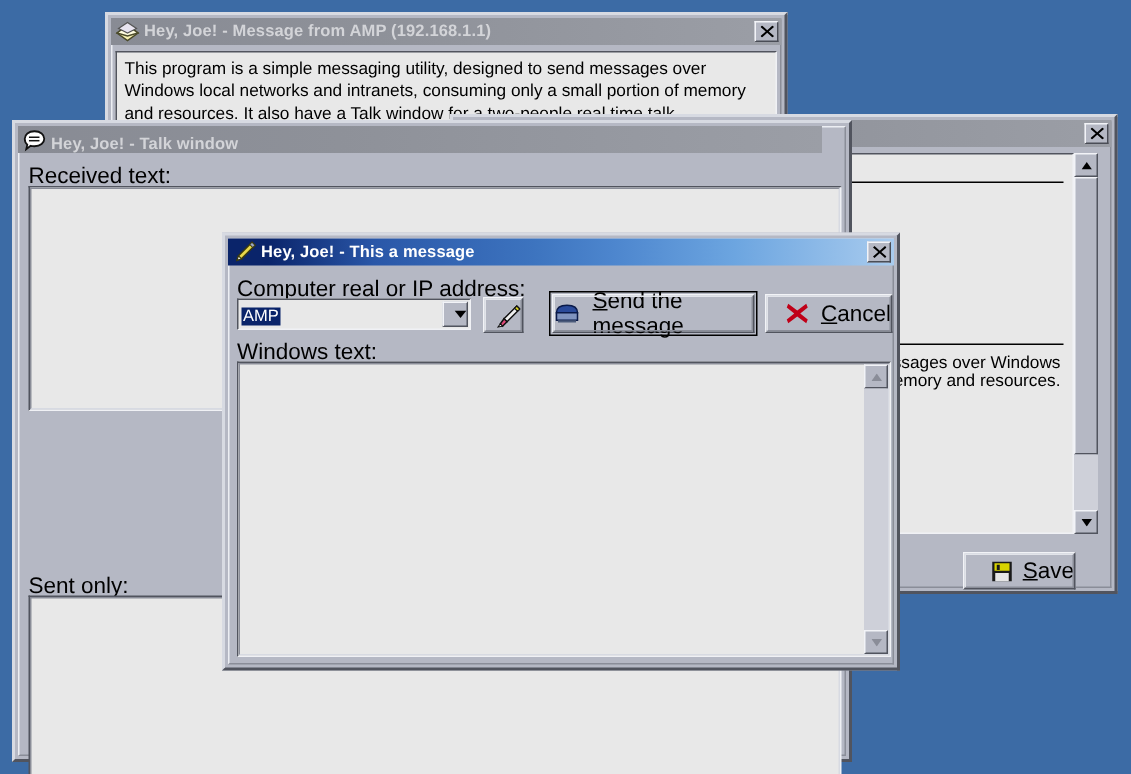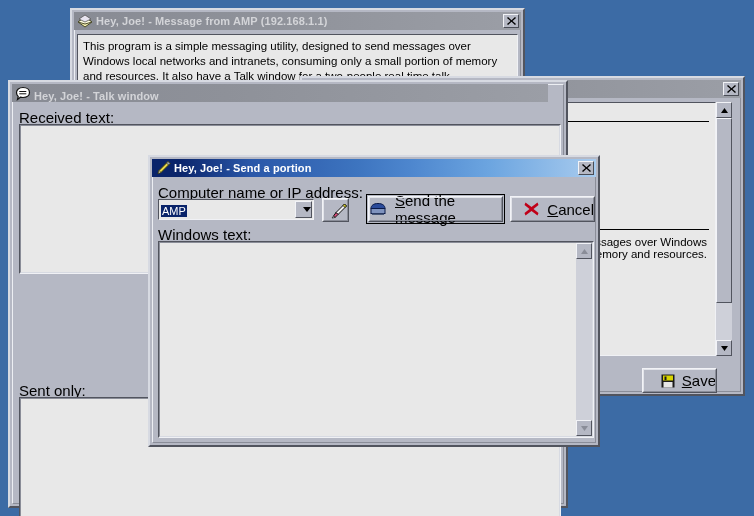--- a/index.html
+++ b/index.html
@@ -292,29 +292,29 @@
   <div class="window" style="left:148px; top:155px; width:452px; height:292px;">
     <div class="window-inner-edge"></div>
     <div class="titlebar active" style="margin:2px 2px 0 2px;">
       <span class="title-icon">
         <svg width="16" height="16" viewBox="0 0 16 16">
           <polygon points="13,1.5 15,3.5 6,12.5 3,13.5 4,10.5" fill="#e8d84a" stroke="#3a3a10" stroke-width="1"></polygon>
           <polygon points="3,13.5 4,10.5 6,12.5" fill="#ffffff" stroke="#3a3a10" stroke-width="0.8"></polygon>
           <polygon points="11.5,3 13.5,5 15,3.5 13,1.5" fill="#9aa6c8" stroke="#3a3a10" stroke-width="0.7"></polygon>
         </svg>
       </span>
-      <span class="title-text">Hey, Joe!  -  Send a portion</span>
+      <span class="title-text">Hey, Joe!  -  This a message</span>
       <span class="close-btn">
         <svg width="9" height="8" viewBox="0 0 9 8">
             <path d="M1 0 L4.5 3.2 L8 0 L9 1 L5.5 4 L9 7 L8 8 L4.5 4.8 L1 8 L0 7 L3.5 4 L0 1 Z" fill="#000"></path>
           </svg>
       </span>
     </div>
 
-    <div class="lbl" style="position:absolute; left:8px; top:27px;">Computer name or IP address:</div>
+    <div class="lbl" style="position:absolute; left:8px; top:27px;">Computer real or IP address:</div>
 
     <div class="sunken" style="position:absolute; left:8px; top:42px; width:156px; height:21px; background:#e8e8e8; display:flex; align-items:center;">
       <div style="flex:1 1 auto; padding-left:2px; overflow:hidden;">
         <span class="combo-text">AMP</span>
       </div>
       <span class="raised-btn" style="width:17px; height:17px; margin-right:1px; flex:0 0 17px;">
         <svg width="8" height="5" viewBox="0 0 8 5">
             <polygon points="0,0 8,0 4,5" fill="#000"></polygon>
           </svg>
       </span>

